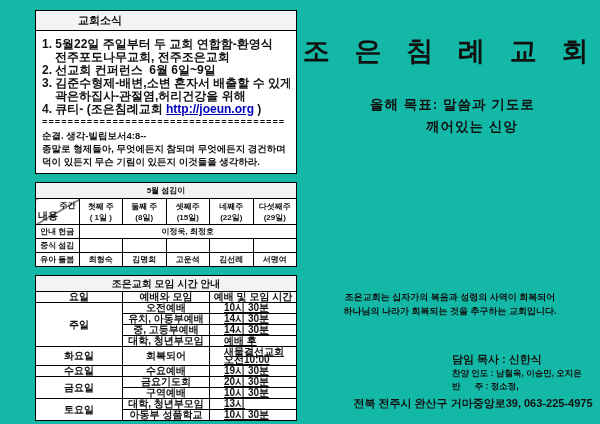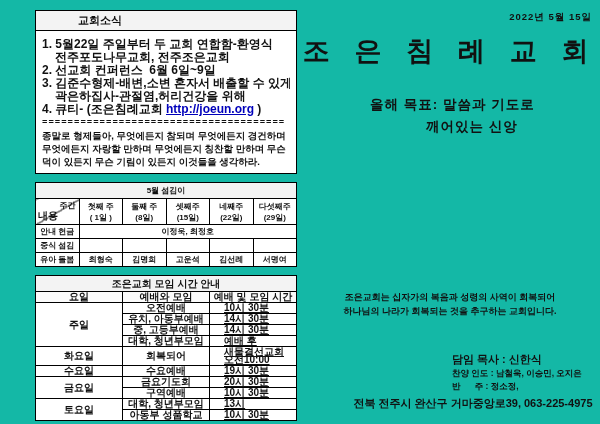--- a/index.html
+++ b/index.html
@@ -68,22 +68,22 @@
       <div class="news-title">교회소식</div>
       <div class="news-rule"></div>
       <div class="news-body">
         <div class="news-line">1. 5월22일 주일부터 두 교회 연합함-환영식</div>
         <div class="news-line indent">전주포도나무교회, 전주조은교회</div>
         <div class="news-line">2. 선교회 컨퍼런스  6월 6일~9일</div>
         <div class="news-line">3. 김준수형제-배변,소변 혼자서 배출할 수 있게</div>
         <div class="news-line indent">곽은하집사-관절염,허리건강을 위해</div>
         <div class="news-line"><span>4. 큐티- (조은침례교회 </span><a class="link">http://joeun.org</a><span> )</span></div>
         <div class="divider">======================================</div>
+        <div class="verse-line">순결. 생각-빌립보서4:8--</div>
         <div class="verse-line">종말로 형제들아, 무엇에든지 참되며 무엇에든지 경건하며</div>
-        <div class="verse-line">무엇에든지 자랑할 만하며 무엇에든지 칭찬할 만하며 무슨</div>
         <div class="verse-line">덕이 있든지 무슨 기림이 있든지 이것들을 생각하라.</div>
       </div>
     </div>
 
     <table class="servers">
       <tbody>
           <tr>
         <td colspan="6" class="tbl-title">5월 섬김이</td>
       </tr>
       <tr>
@@ -189,21 +189,20 @@
       <tr>
         <td>아동부 성품학교</td>
         <td class="time">10시 30분</td>
       </tr>
 
     </tbody>
       </table>
   </div>
 
   <div class="right-page">
-    <div class="date">2022년 5월 15일</div>
     <div class="church-name">조 은 침 례 교 회</div>
     <div class="goal1">올해 목표: 말씀과 기도로</div>
     <div class="goal2">깨어있는 신앙</div>
     <div class="mission">
       <div>조은교회는 십자가의 복음과 성령의 사역이 회복되어</div>
       <div>하나님의 나라가 회복되는 것을 추구하는 교회입니다.</div>
     </div>
     <div class="staff">
       <div class="pastor">담임 목사 : 신한식</div>
       <div>찬양 인도 : 남철욱, 이승민, 오지은</div>

